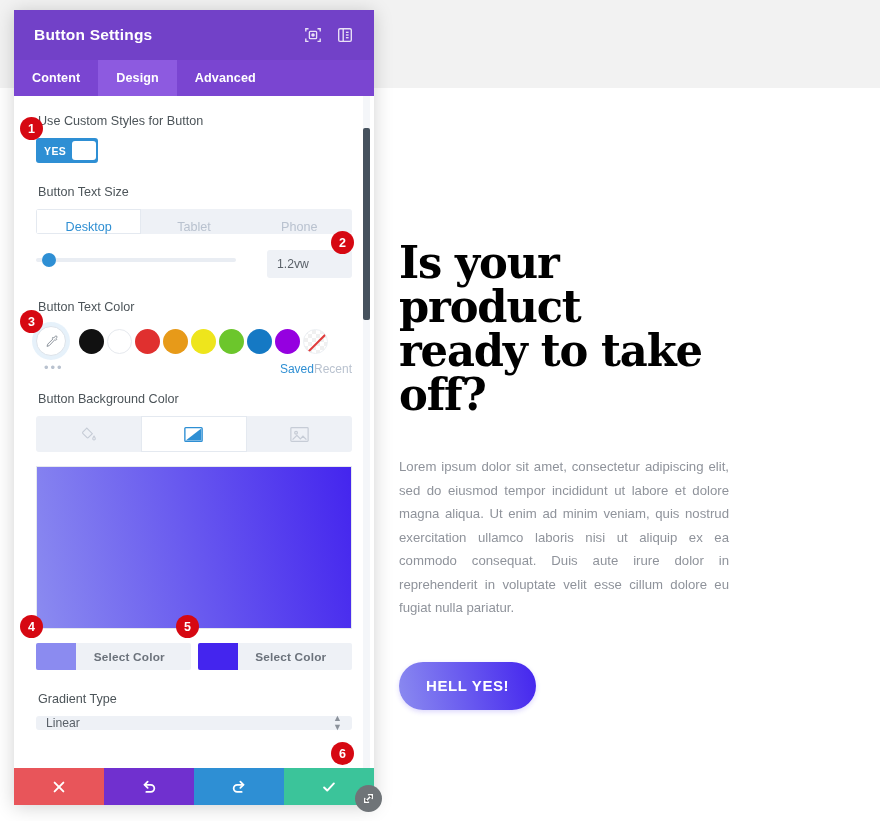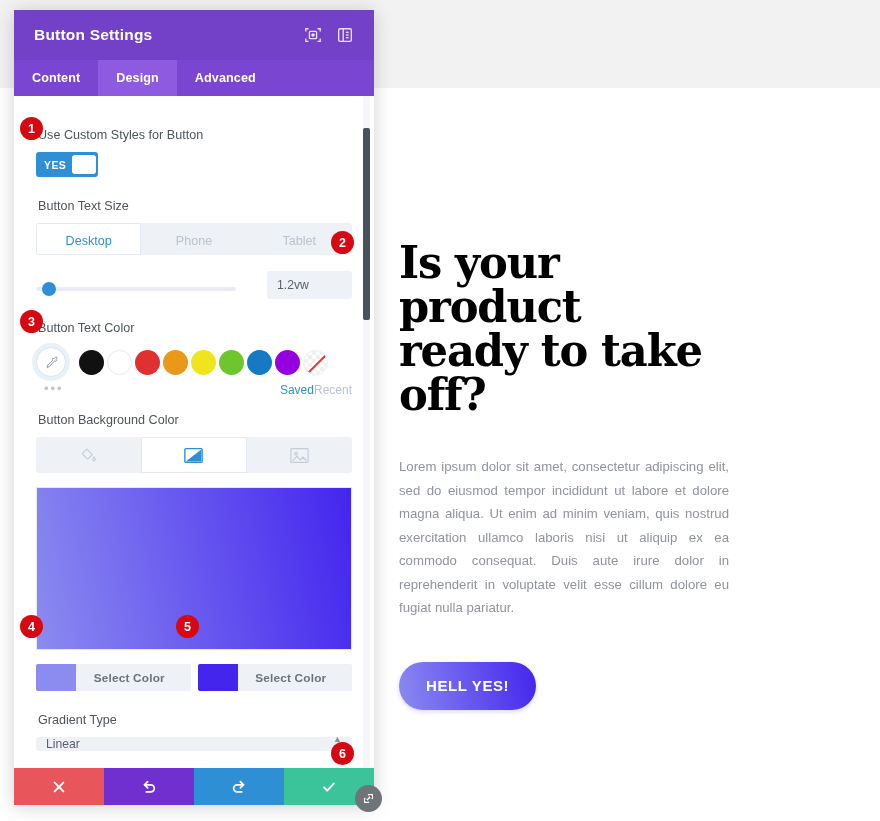--- a/index.html
+++ b/index.html
@@ -91,21 +91,21 @@
   }
   .tab.active { background: #8d5ae0; }
 
   .panel-scroll {
     position: relative;
     flex: 1 1 auto;
     background: #ffffff;
     overflow: hidden;
     padding: 0;
   }
-  .panel-inner { padding: 24px 22px 0 22px; margin-top: 8px; }
+  .panel-inner { padding: 18px 22px 0 22px; }
 
   .scrollbar-track {
     position: absolute; right: 4px; top: 0; width: 7px; height: 100%;
     background: #f4f6f9;
   }
   .scrollbar-thumb {
     position: absolute; right: 4px; top: 32px; width: 7px; height: 192px;
     background: #46525e; border-radius: 2px; cursor: pointer;
   }
 
@@ -125,34 +125,34 @@
   .toggle-label {
     color: #fff; font-size: 10.5px; font-weight: 700; padding: 0 6px 0 6px;
     letter-spacing: .4px;
   }
   .toggle-knob {
     width: 26px; height: 19px; background: #ffffff; border-radius: 3px;
   }
 
   
   .device-tabs {
-    display: flex; width: 100%; height: 32px;
+    display: flex; width: 100%; height: 25px;
     background: #eef1f6; border-radius: 3px; overflow: hidden;
   }
   .device-tab {
     flex: 1; text-align: center; line-height: 36px;
     font-size: 12.6px; color: #b9c2cf; cursor: pointer;
   }
   .device-tab.active {
     background: #ffffff; color: #2f8fd3; font-weight: 400;
     box-shadow: 0 0 0 1px #e4e9f0 inset;
   }
 
   
-  .range-row { display: flex; align-items: flex-end; margin-top: 16px; gap: 0; }
+  .range-row { display: flex; align-items: flex-start; margin-top: 16px; gap: 0; }
   .range-wrap { position: relative; width: 200px; height: 20px; flex: 0 0 auto; }
   .range-track {
     position: absolute; top: 8px; left: 0; width: 200px; height: 4px;
     background: #e9edf3; border-radius: 2px;
   }
   .range-knob {
     position: absolute; top: 3px; width: 14px; height: 14px;
     background: #2e8fd4; border-radius: 50%; cursor: pointer;
   }
   .val-box {
@@ -317,22 +317,22 @@
           <div class="toggle">
             <span class="toggle-label">YES</span>
             <span class="toggle-knob"></span>
           </div>
         </div>
 
         <div class="section-gap">
           <div class="field-label">Button Text Size</div>
           <div class="device-tabs">
             <div class="device-tab active">Desktop</div>
+            <div class="device-tab">Tablet</div>
             <div class="device-tab">Phone</div>
-            <div class="device-tab">Tablet</div>
           </div>
           <div class="range-row">
             <div class="range-wrap">
               <div class="range-track"></div>
               <div class="range-knob" id="knob-size" style="left: 5.58px;"></div>
             </div>
             <div class="val-box">1.2vw</div>
           </div>
         </div>
 

